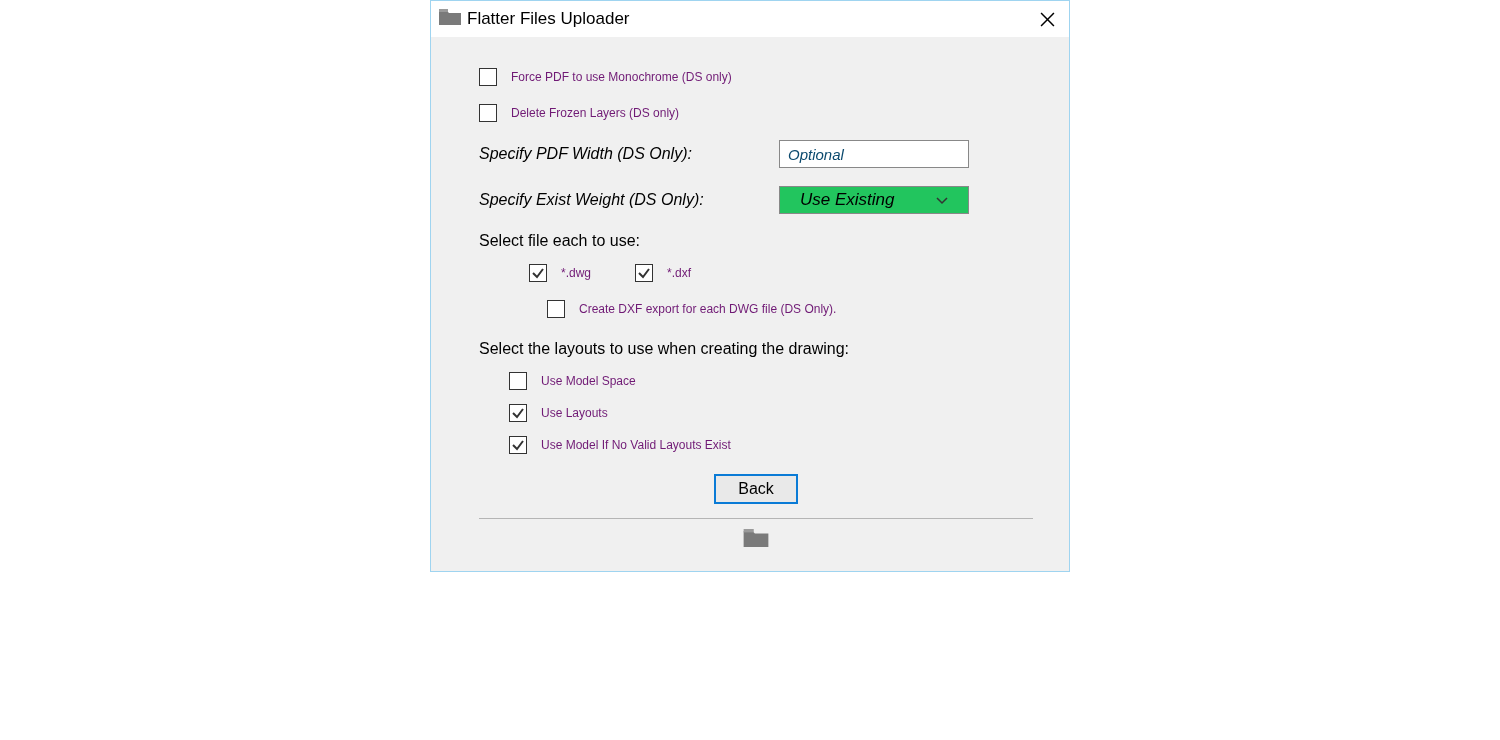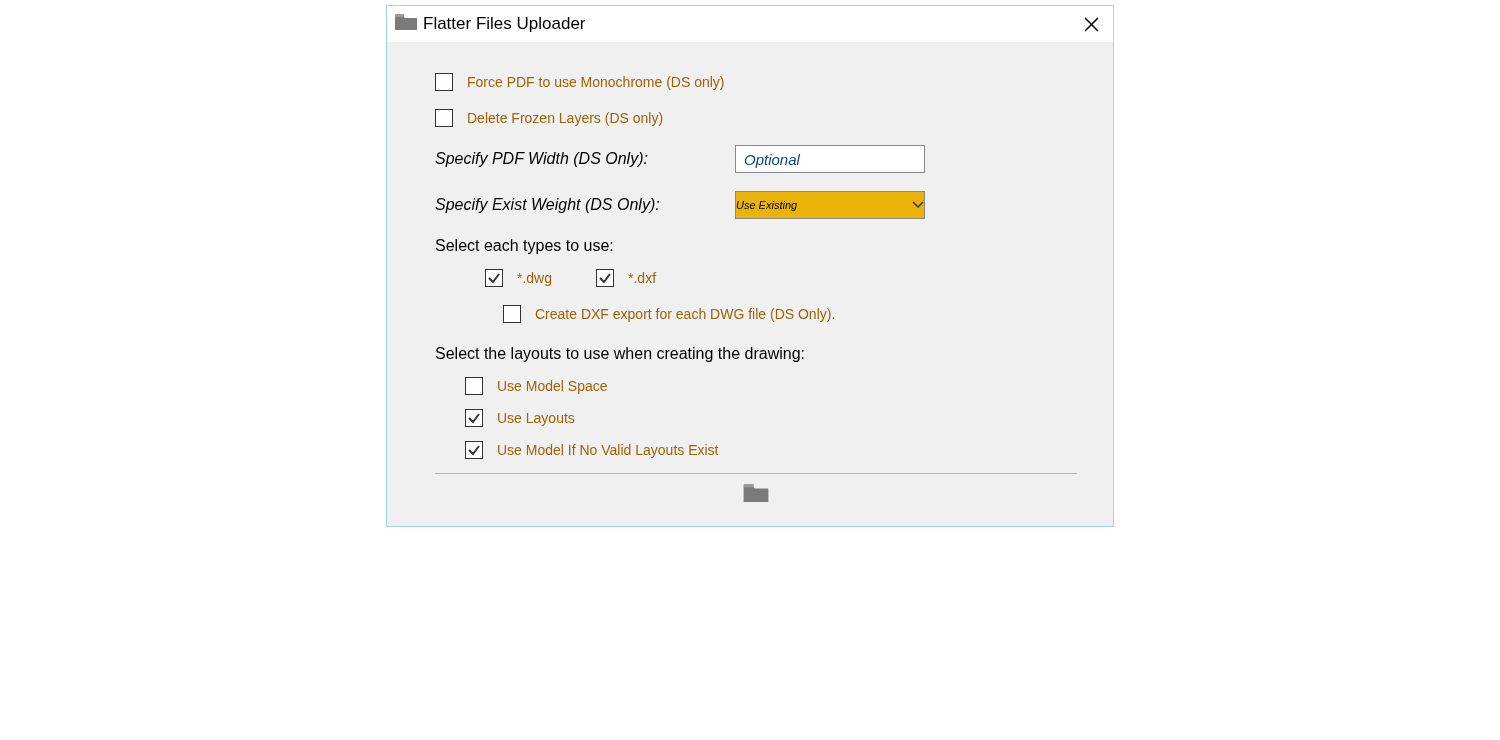--- a/index.html
+++ b/index.html
@@ -9,22 +9,21 @@
     height: 740px;
     background: #ffffff;
     font-family: "Segoe UI", Tahoma, sans-serif;
     font-size: 16px;
     color: #000000;
     display: flex;
     justify-content: center;
     align-items: flex-start;
   }
   .dialog {
-    margin-top: 5px;
-    width: 728px;
+    width: 640px;
     border: 1px solid #9fd4f0;
     background: #ffffff;
     box-sizing: border-box;
   }
   .titlebar {
     display: flex;
     align-items: center;
     padding: 6px 10px 6px 8px;
     background: #ffffff;
   }
@@ -59,22 +58,22 @@
     background: #ffffff;
     display: inline-flex;
     align-items: center;
     justify-content: center;
     margin-right: 14px;
     box-sizing: border-box;
     flex-shrink: 0;
   }
   .cb svg { width: 14px; height: 14px; }
   .label {
-    font-size: 14px;
-    color: #a16207;
+    font-size: 12px;
+    color: #701a75;
   }
   .field-row {
     display: flex;
     align-items: center;
     margin-bottom: 18px;
     font-style: italic;
   }
   .field-label {
     width: 300px;
     font-size: 16px;
@@ -88,23 +87,23 @@
     font-size: 15px;
     color: #0c4a6e;
     box-sizing: border-box;
     display: flex;
     align-items: center;
   }
   .select {
     width: 190px;
     height: 28px;
     border: 1px solid #888888;
-    background: #eab308;
-    padding: 0 0;
-    font-size: 11px;
+    background: #22c55e;
+    padding: 0 20px;
+    font-size: 17px;
     box-sizing: border-box;
     display: flex;
     align-items: center;
     justify-content: space-between;
   }
   .section-label {
     margin-bottom: 14px;
     font-size: 16px;
   }
   .inline-cbs {
@@ -197,21 +196,21 @@
       <span class="select">
         <span>Use Existing</span>
         <span>
           <svg width="12" height="8" viewBox="0 0 12 8">
               <path d="M1 1 L6 6 L11 1" fill="none" stroke="#333" stroke-width="1.5"></path>
             </svg>
         </span>
       </span>
     </div>
 
-    <div class="section-label">Select each types to use:</div>
+    <div class="section-label">Select file each to use:</div>
 
     <div class="inline-cbs">
       <span class="pair">
         <span class="cb">
             <svg viewBox="0 0 14 14">
               <path d="M2 7 L6 11 L12 3" fill="none" stroke="#333" stroke-width="2"></path>
             </svg>
           </span>
         <span class="label">*.dwg</span>
       </span>
@@ -248,20 +247,23 @@
       <div class="row">
         <span class="cb">
             <svg viewBox="0 0 14 14">
               <path d="M2 7 L6 11 L12 3" fill="none" stroke="#333" stroke-width="2"></path>
             </svg>
           </span>
         <span class="label">Use Model If No Valid Layouts Exist</span>
       </div>
     </div>
 
+    <div class="button-row">
+      <span class="btn">Back</span>
+    </div>
 
     <div class="hr"></div>
 
     <div class="footer">
       <span>
         <svg width="26" height="18" viewBox="0 0 22 16">
           <path d="M0 2 L8 2 L10 4 L22 4 L22 16 L0 16 Z" fill="#7a7a7a"></path>
           <rect x="0" y="0" width="9" height="3" fill="#9a9a9a"></rect>
         </svg>
       </span>

